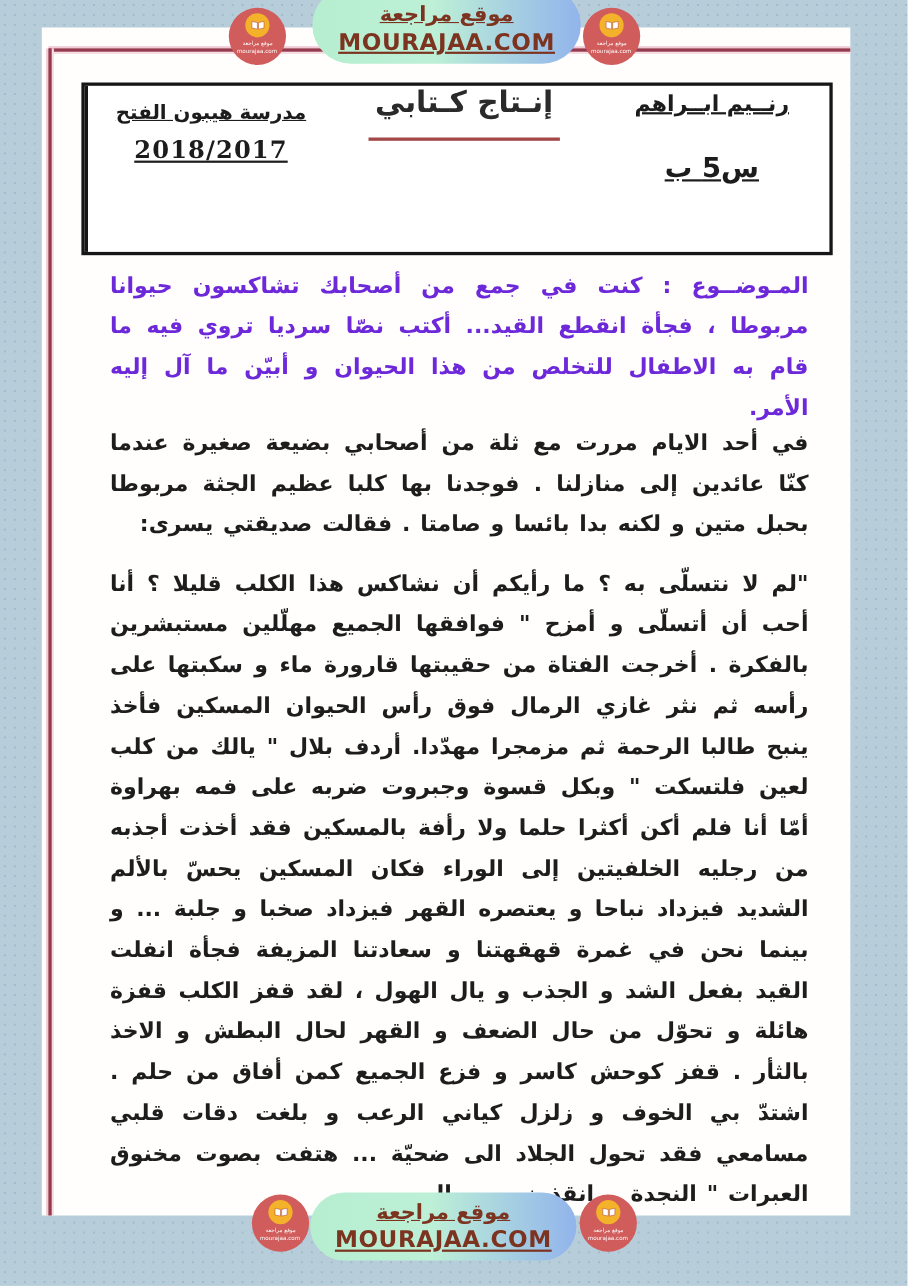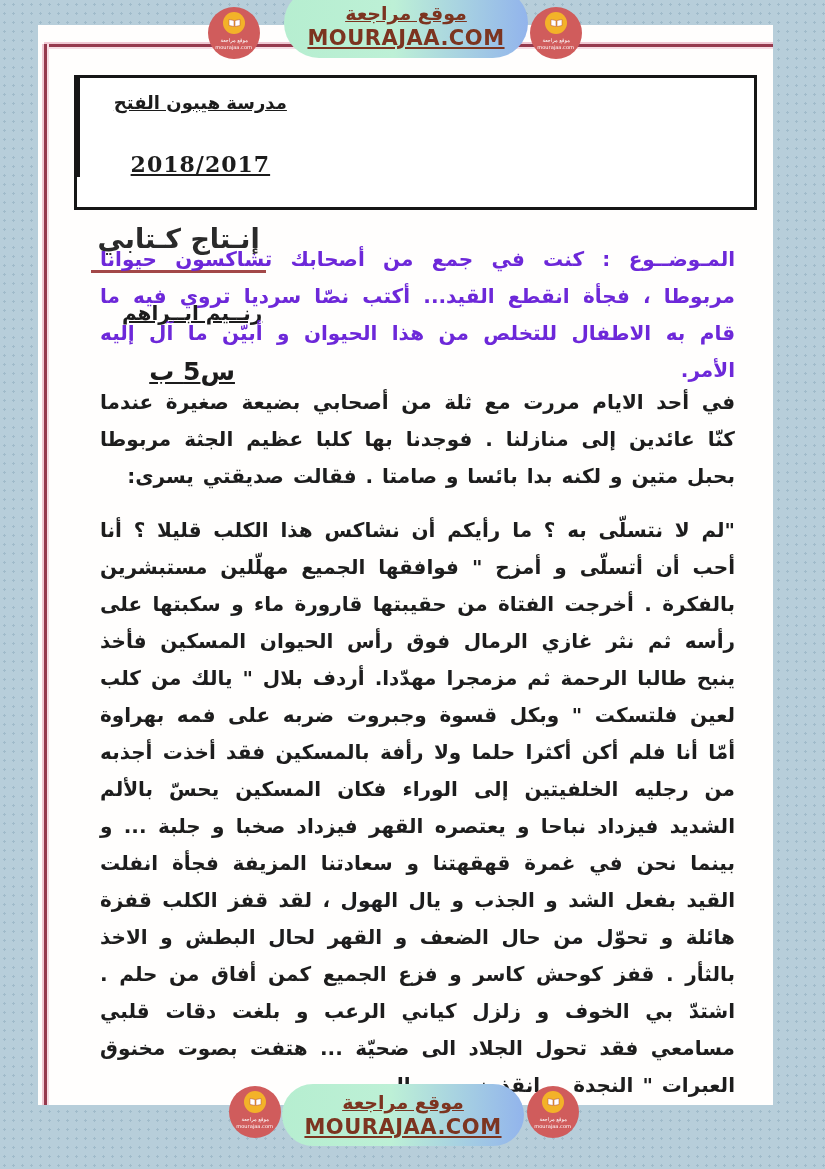--- a/index.html
+++ b/index.html
@@ -17,33 +17,33 @@
   .frame-top{
     position:absolute;left:6px;right:0;top:19px;height:3px;
     background:#963a4e;box-shadow:0 -2px 0 #f0c9d4, 0 2px 0 #f6dde4;
   }
   .frame-left{
     position:absolute;left:6px;top:19px;bottom:0;width:3px;
     background:#963a4e;box-shadow:-2px 0 0 #f0c9d4, 2px 0 0 #f6dde4;
   }
   
   .htable{
-    position:absolute;left:36px;top:50px;width:683px;height:135px;
-    display:flex;flex-direction:column;border:3px solid #161616;box-sizing:border-box;
+    position:absolute;left:36px;top:50px;width:683px;height:157px;
+    display:flex;flex-direction:row;border:3px solid #161616;box-sizing:border-box;
     background:#fff;
     gap:24px;
   }
   .cell{box-sizing:border-box;display:flex;flex-direction:column;align-items:center;direction:rtl;}
   .cell + .cell{border-right:0;border-left:0;}
   .cell-school{width:36%;border-left:3px solid #161616;}
   .cell-title{width:30%;border-left:3px solid #161616;}
   .cell-name{width:34%;}
   .school-name{margin-top:14px;font-size:18px;font-weight:700;color:#1c1c1c;text-decoration:underline;}
-  .school-year{margin-top:38px;font-family:"DejaVu Serif",serif;font-size:22px;font-weight:700;color:#1c1c1c;text-decoration:underline;letter-spacing:1px;direction:ltr;}
-  .essay-title{margin-top:22px;font-size:27px;font-weight:700;color:#2a2a2a;padding:0 6px 16px 6px;border-bottom:3px solid #a34848;}
+  .school-year{margin-top:11px;font-family:"DejaVu Serif",serif;font-size:22px;font-weight:700;color:#1c1c1c;text-decoration:underline;letter-spacing:1px;direction:ltr;}
+  .essay-title{font-size:27px;font-weight:700;color:#2a2a2a;padding:0 6px 16px 6px;border-bottom:3px solid #a34848;}
   .student-name{margin-top:4px;font-size:20px;font-weight:700;color:#1c1c1c;text-decoration:underline;}
   .student-class{margin-top:32px;font-size:25px;font-weight:700;color:#1c1c1c;text-decoration:underline;}
   
   .para{
     position:absolute;left:62px;width:635px;
     direction:rtl;text-align:justify;text-align-last:right;
     font-size:20px;line-height:37px;font-weight:700;word-spacing:2px;
   }
   .topic{top:216px;color:#6d28d9;}
   .p1{top:359px;color:#1d1d1d;}

